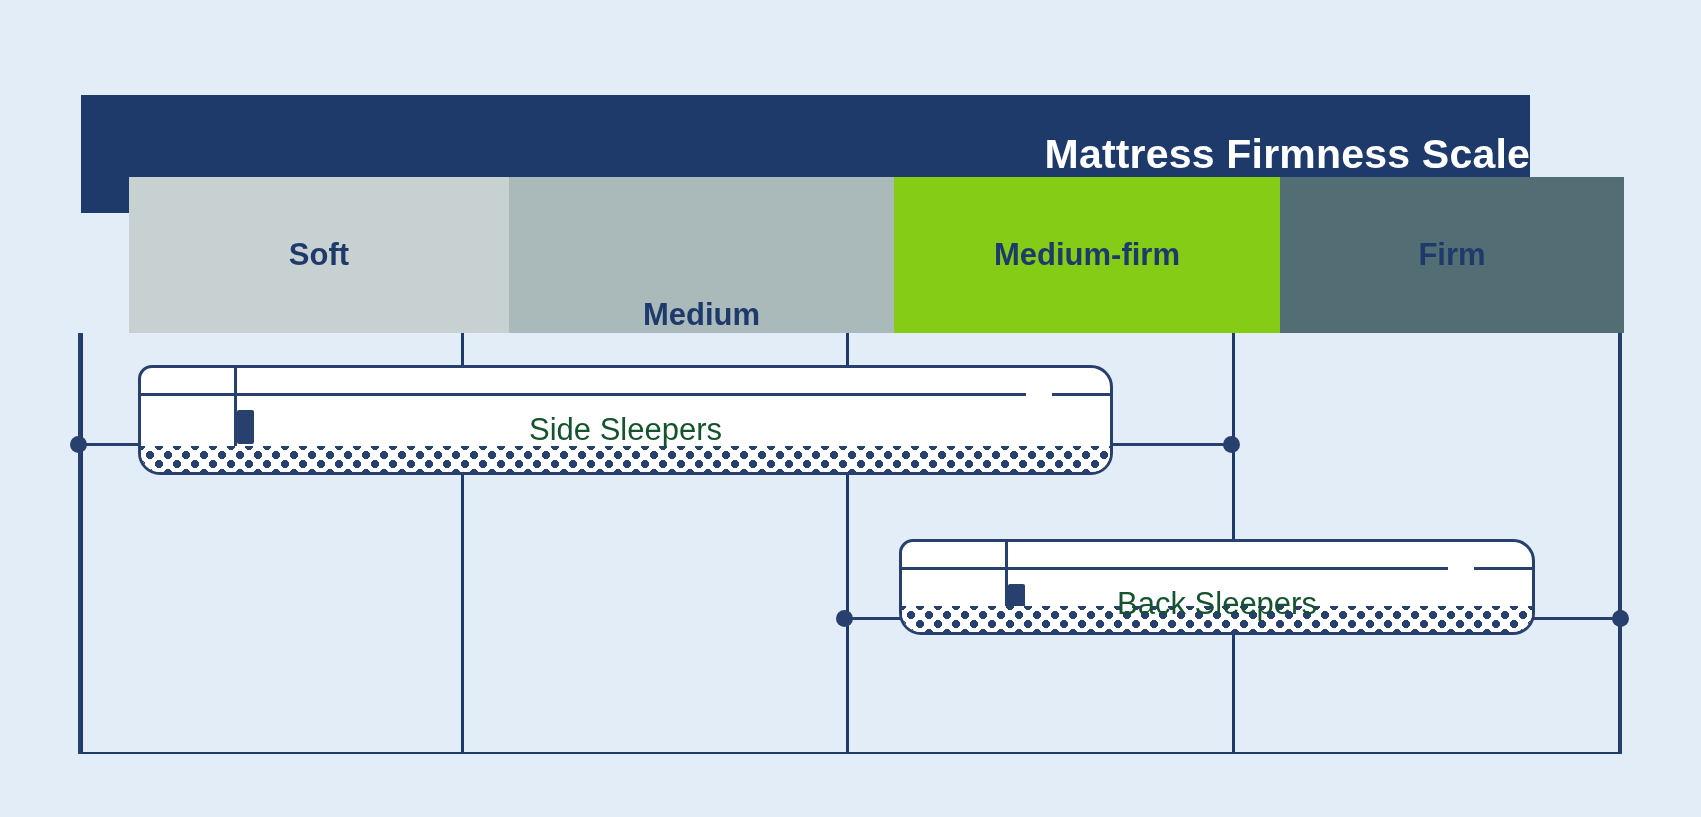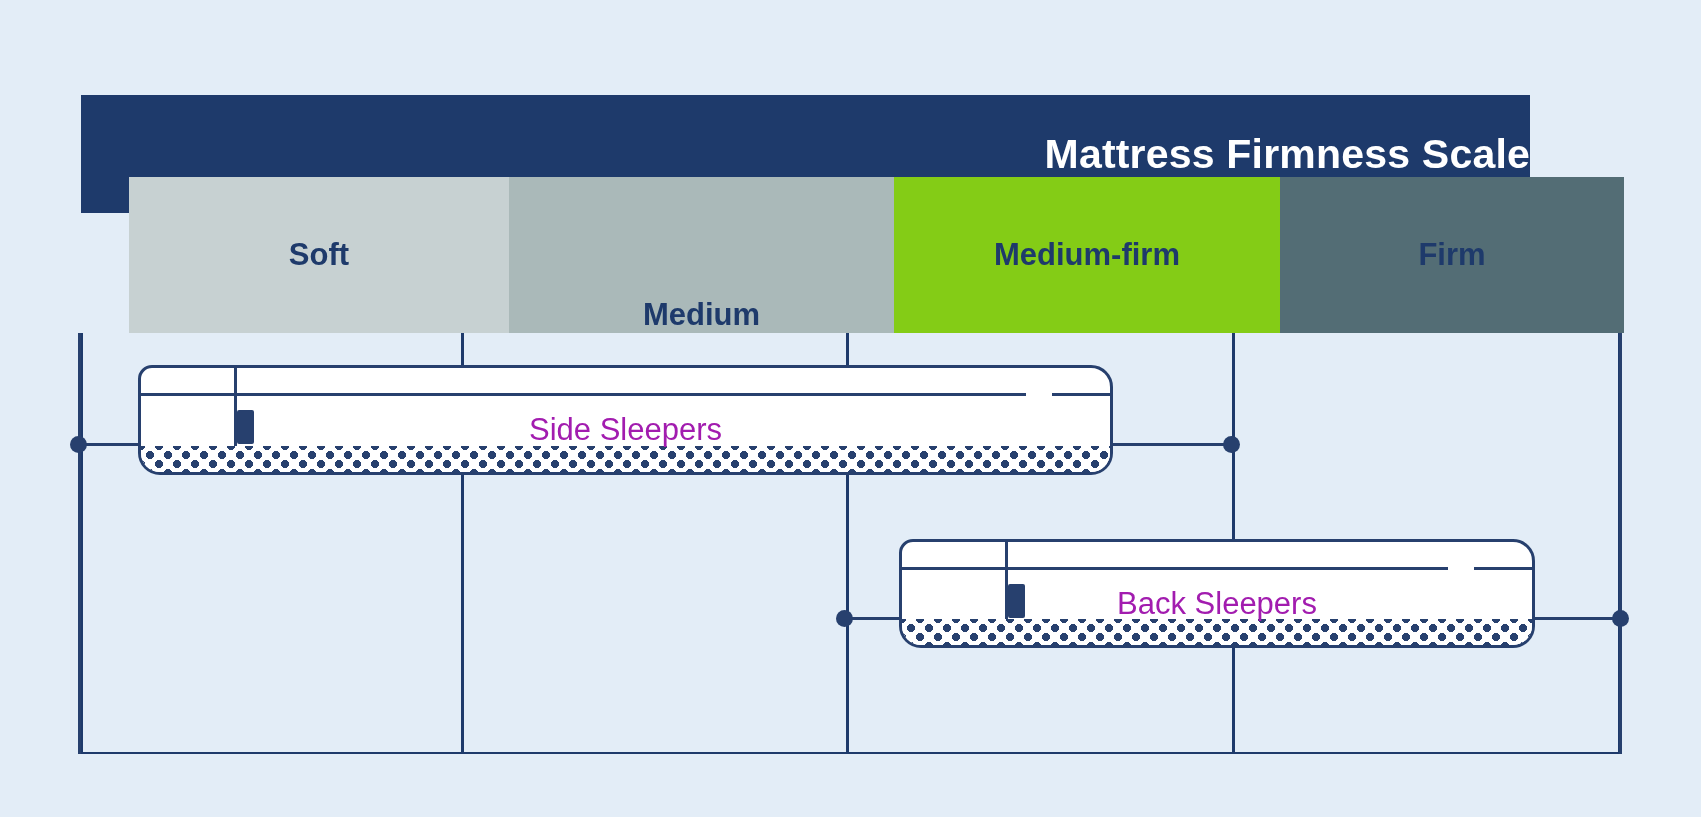--- a/index.html
+++ b/index.html
@@ -126,21 +126,21 @@
     background-image:
       radial-gradient(#27406e 31%, transparent 33%),
       radial-gradient(#27406e 31%, transparent 33%);
     background-size:18px 18px;
     background-position:0 0, 9px 9px;
   }
   .bar-label{
     position:absolute;
     left:0; right:0;
     text-align:center;
-    color:#a21caf;
+    color:#14532d;
     font-size:31px;
     font-weight:normal;
     white-space:nowrap;
   }
 </style>
 </head>
 <body>
 
 <div id="stage">
   <div class="frame">
@@ -188,21 +188,21 @@
       <span class="bar-label" style="top:47px;">Side Sleepers</span>
     </div>
 
     <div class="conn-line" style="left:763px;top:558px;width:62px;"></div>
     <div class="conn-dot" style="left:755px;top:551px;"></div>
 
     <div class="conn-tick" style="left:1538px;top:274px;height:421px;"></div>
     <div class="conn-line" style="left:1388px;top:558px;width:156px;"></div>
     <div class="conn-dot" style="left:1531px;top:551px;"></div>
 
-    <div class="bar" style="left:818px;top:480px;width:636px;height:109px;">
+    <div class="bar" style="left:818px;top:480px;width:636px;height:96px;">
       <div class="bar-body">
         <div class="bar-sheet"></div>
         <div class="bar-sheet-gap" style="right:58px;"></div>
         <div class="bar-divider" style="left:103px;"></div>
         <div class="bar-pillow" style="left:106px;top:42px;width:17px;height:34px;"></div>
         <div class="bar-base" style="height:26px;"></div>
       </div>
       <span class="bar-label" style="top:47px;">Back Sleepers</span>
     </div>
 

